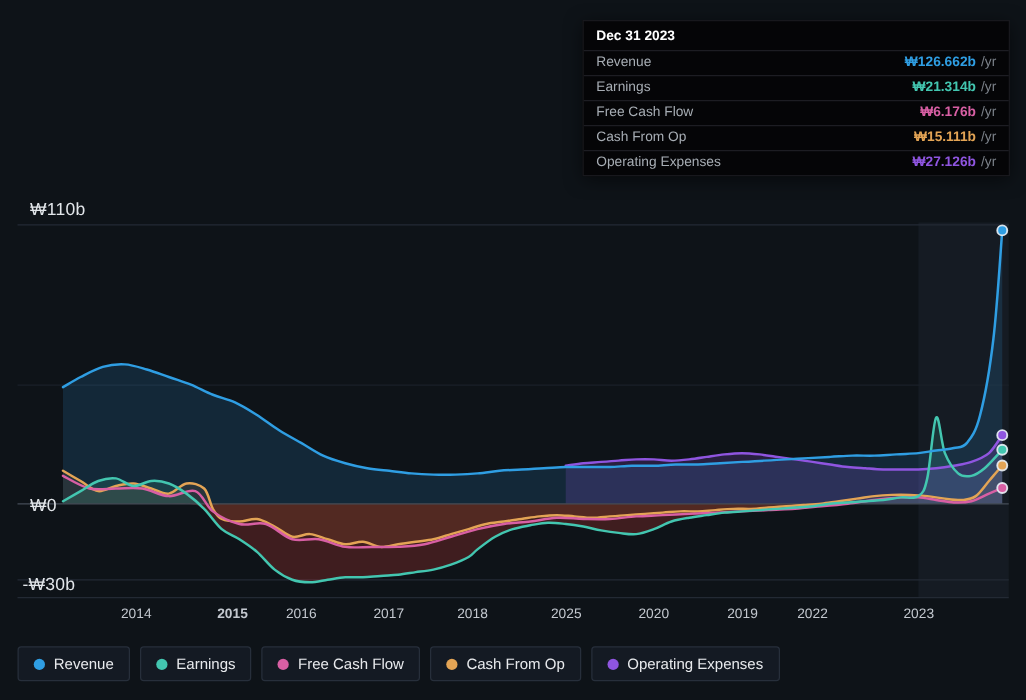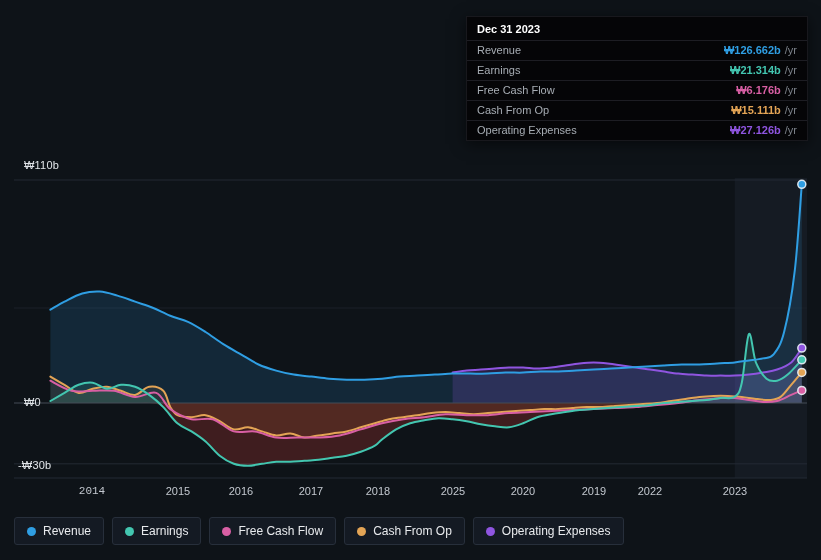--- a/index.html
+++ b/index.html
@@ -1,19 +1,19 @@
 <!DOCTYPE html>
 <html><head>
 <meta charset="utf-8">
 <style>
   html,body{margin:0;padding:0;background:#0e1318;}
   body{width:821px;height:560px;overflow:hidden;font-family:"Liberation Sans",sans-serif;position:relative;}
   .stage{position:absolute;inset:0;width:821px;height:560px;}
   svg.chart{position:absolute;left:0;top:0;}
-  .ylab{position:absolute;font-size:11px;color:#e2e6ea;letter-spacing:.2px;}
+  .ylab{position:absolute;font-size:14px;color:#e2e6ea;letter-spacing:.2px;}
   .xlab{position:absolute;top:485px;width:44px;text-align:center;font-size:11px;color:#c3c8cf;}
   .tooltip{position:absolute;left:466px;top:16px;width:340px;background:#050507;border:1px solid #18181d;
            font-size:11px;box-shadow:0 3px 14px rgba(0,0,0,.55);}
   .t-title{padding:6px 10px 5px;color:#ffffff;font-weight:bold;font-size:11px;}
   .t-row{display:flex;align-items:baseline;padding:3px 10px;border-top:1px solid #1d1d23;line-height:13px;}
   .t-label{color:#a7adb4;flex:1;}
   .t-val{font-weight:bold;margin-left:auto;}
   .t-suffix{color:#7c828a;margin-left:4px;}
   .c-revenue{color:#2f9ee3}.c-earnings{color:#43c6b0}.c-fcf{color:#d85fa4}
   .c-cashop{color:#e3a455}.c-opex{color:#8f55e0}.c-white{color:#ffffff}
@@ -51,22 +51,22 @@
       <circle cx="801.8" cy="372.4" r="4" fill="#e3a455" stroke="rgba(235,242,248,0.9)" stroke-width="1.5"></circle>
       <circle cx="801.8" cy="390.4" r="4" fill="#d85fa4" stroke="rgba(235,242,248,0.9)" stroke-width="1.5"></circle>
       <circle cx="801.8" cy="359.8" r="4" fill="#43c6b0" stroke="rgba(235,242,248,0.9)" stroke-width="1.5"></circle>
       <circle cx="801.8" cy="184.3" r="4" fill="#2f9ee3" stroke="rgba(235,242,248,0.9)" stroke-width="1.5"></circle>
     </svg>
 
   <div class="ylab" style="left:24px;top:159px;">₩110b</div>
   <div class="ylab" style="left:24px;top:396px;">₩0</div>
   <div class="ylab" style="left:18px;top:459px;">-₩30b</div>
 
-  <div class="xlab" style="left:70px;font-family:Liberation Mono, monospace;">2014</div>
-  <div class="xlab" style="left:156px;">2015</div>
+  <div class="xlab" style="left:87px;">2014</div>
+  <div class="xlab" style="left:164px;font-weight:bold;">2015</div>
   <div class="xlab" style="left:219px;">2016</div>
   <div class="xlab" style="left:289px;">2017</div>
   <div class="xlab" style="left:356px;">2018</div>
   <div class="xlab" style="left:431px;">2025</div>
   <div class="xlab" style="left:501px;">2020</div>
   <div class="xlab" style="left:572px;">2019</div>
   <div class="xlab" style="left:628px;">2022</div>
   <div class="xlab" style="left:713px;">2023</div>
 
   <div class="tooltip">

